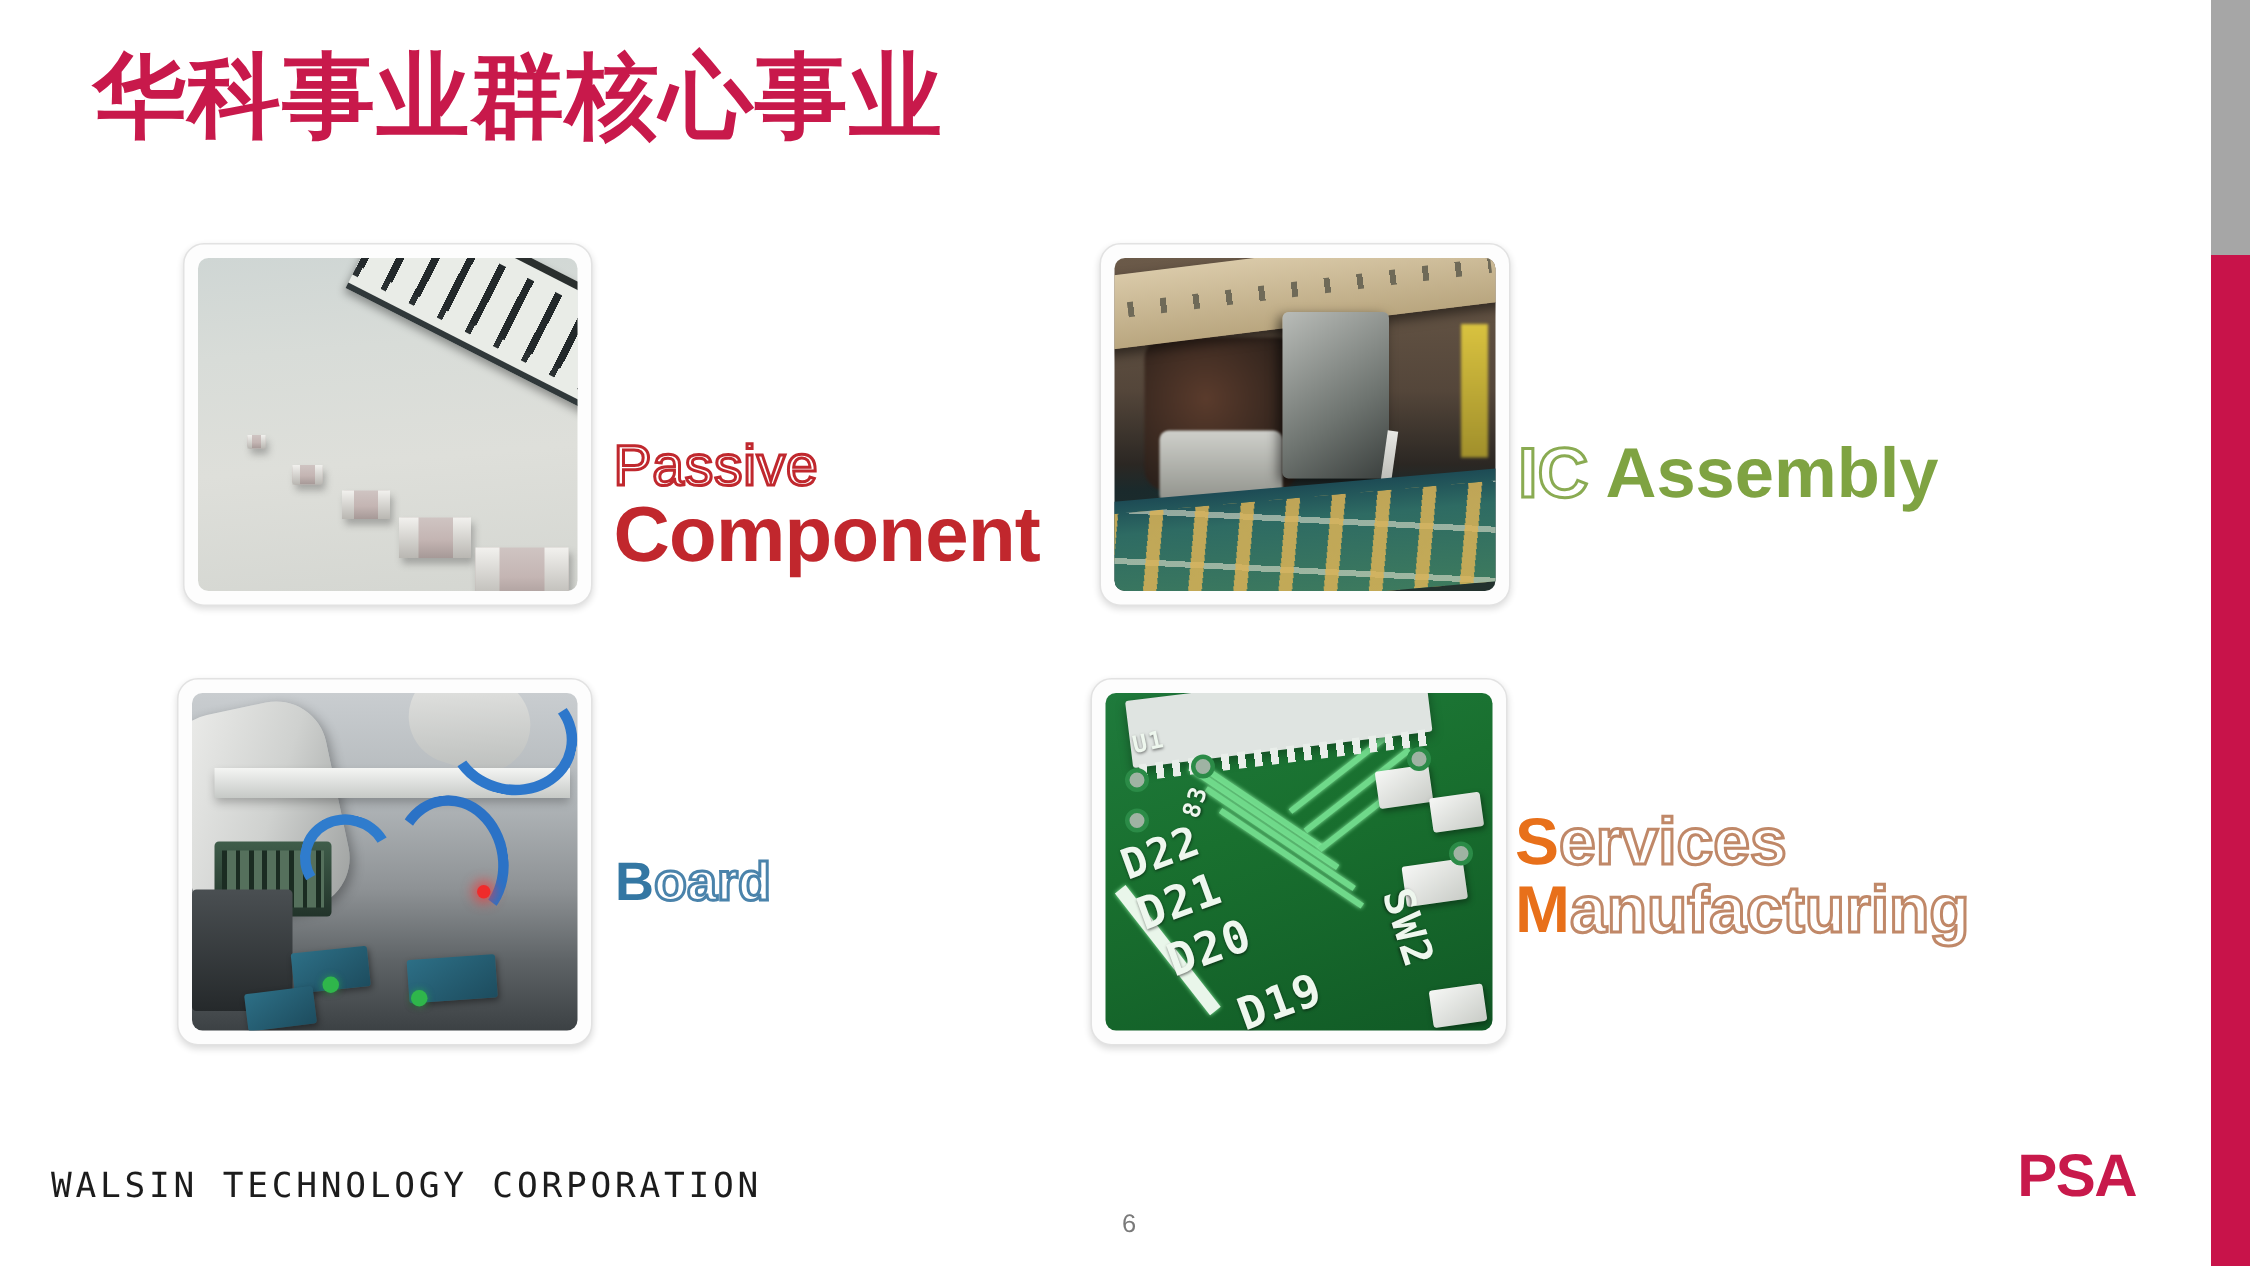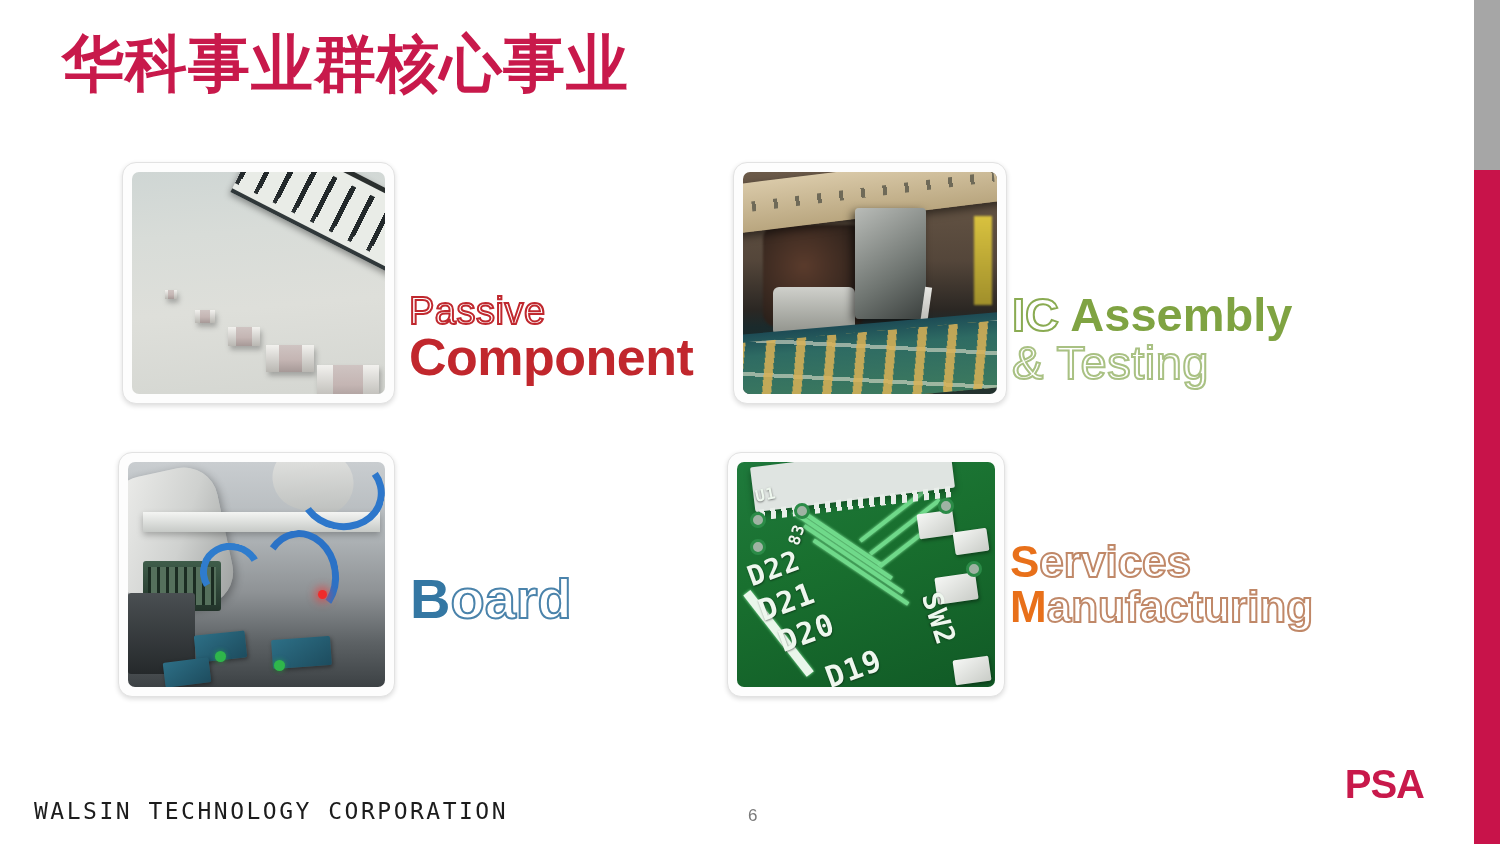--- a/index.html
+++ b/index.html
@@ -263,39 +263,39 @@
   #cap-ic .l1 .hollow { -webkit-text-stroke:2px #8aab52; }
   #cap-ic .l1 .solid  { color:#7fa342; }
   #cap-ic .l2 {
     font-size:47px; -webkit-text-stroke:2px #a9c183; color:transparent;
     letter-spacing:.5px;
   }
 
   
   #cap-pcb { left:410px; top:570px; }
   #cap-pcb .l1 { font-size:48px; color:#3477a3; }
-  #cap-pcb .l2 { font-size:56px; }
+  #cap-pcb .l2 { font-size:36px; }
   #cap-pcb .l2 .solid  { color:#3477a3; }
   #cap-pcb .l2 .hollow { -webkit-text-stroke:2px #4a83ab; }
 
   
   #cap-ems { left:1010px; top:540px; }
   #cap-ems .cap-line { font-size:44px; letter-spacing:0; }
   #cap-ems .solid  { color:#e8701a; }
   #cap-ems .hollow { -webkit-text-stroke:2px #c08868; }
 
   
   #footer-brand {
     position:absolute; left:34px; top:778px;
     font-family:"DejaVu Sans Mono","Liberation Mono",monospace;
     letter-spacing:2px;
   }
   #footer-line1 { font-size:19px; font-weight:bold; color:#222; }
   #footer-line1 .hi { color:#c8194b; }
-  #footer-line2 { font-size:23px; color:#1c1c1c; margin-top:20px; letter-spacing:2.5px; }
+  #footer-line2 { font-size:23px; color:#1c1c1c; margin-top:0; letter-spacing:2.5px; }
 
   #page-number {
     position:absolute; left:748px; top:806px;
     font-size:17px; color:#7a7a7a;
   }
 
   #psa-logo {
     position:absolute; right:76px; top:762px;
     font-size:40px; font-weight:bold; color:#c8194b;
     letter-spacing:-1px;
@@ -335,21 +335,20 @@
     <div class="ic-pale-block"></div>
     <div class="ic-head"></div>
     <div class="ic-needle"></div>
     <div class="ic-yellow"></div>
     <div class="ic-leadframe"></div>
   </div>
 </div>
 
 <div class="caption" id="cap-ic">
   <span class="cap-line l1"><span class="hollow">IC </span><span class="solid">Assembly</span></span>
-  <span class="cap-line l2">&amp; Testing</span>
 </div>
 
 <div class="photo-card" id="card-pcboard">
   <div class="photo-inner ph-pcb">
     <div class="pcb-arm"></div>
     <div class="pcb-arm2"></div>
     <div class="pcb-beam"></div>
     <div class="pcb-green-rack"></div>
     <div class="blue-tube" id="tube1"></div>
     <div class="blue-tube" id="tube2"></div>

